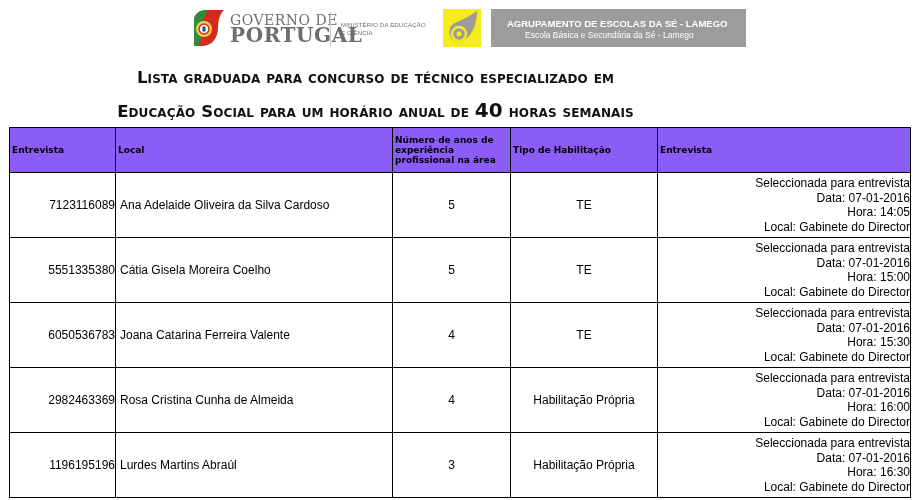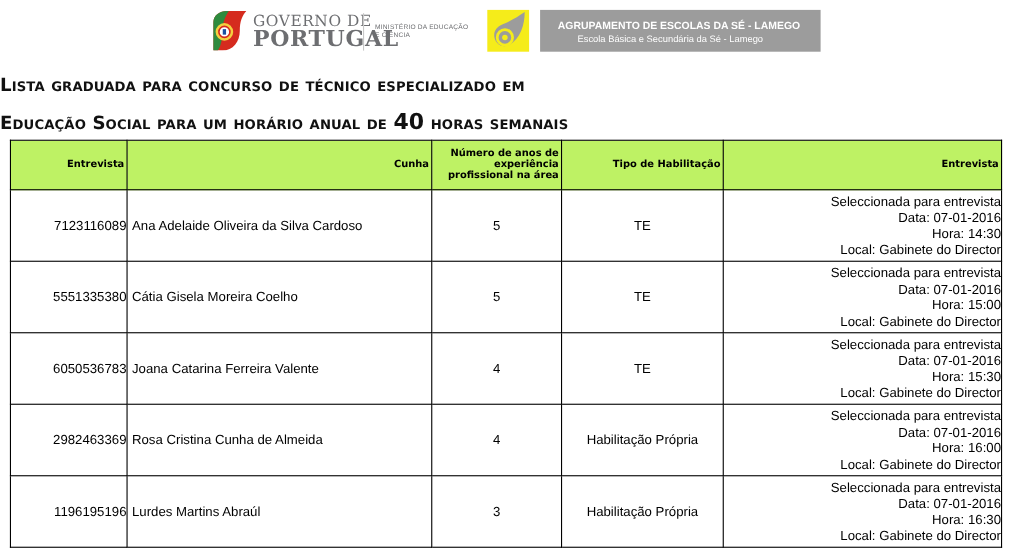--- a/index.html
+++ b/index.html
@@ -14,27 +14,27 @@
     .gov-text .l2 { font-size: 20px; font-weight: bold; letter-spacing: 0.6px; display: block; }
     .gov-divider { position: absolute; left: 140px; top: 2px; width: 1px; height: 34px; background: #c8c8c8; }
     .ministry-text { position: absolute; left: 151px; top: 11px; font-size: 6px; color: #6d6e71; line-height: 8px; letter-spacing: 0.2px; }
 
     .school-logo { position: absolute; left: 443px; top: 9px; width: 293px; height: 38px; }
     .school-emblem { position: absolute; left: 0; top: 0; width: 38px; height: 38px; background: #f5ec1a; }
     .school-band { position: absolute; left: 48px; top: 0; width: 255px; height: 38px; background: #9c9c9c; }
     .school-band .t1 { position: absolute; left: 16px; top: 9px; font-size: 9.5px; color: #fff; font-weight: bold; white-space: nowrap; }
     .school-band .t2 { position: absolute; left: 34px; top: 21px; font-size: 8.5px; color: #fff; white-space: nowrap; }
 
-    .doc-title { position: absolute; left: 0; top: 62px; width: 751px; font-family: "DejaVu Sans", sans-serif; font-weight: bold; color: #111; }
+    .doc-title { position: absolute; left: 0; top: 62px; width: 751px; text-align: center; font-family: "DejaVu Sans", sans-serif; font-weight: bold; color: #111; }
     .doc-title .line { display: block; font-size: 16.5px; line-height: 32px; letter-spacing: 0.1px; font-variant: small-caps; }
     .doc-title .line .big { font-size: 20px; }
 
     table.grid { position: absolute; left: 9px; top: 127px; border-collapse: collapse; table-layout: fixed; width: 901px; }
     table.grid th, table.grid td { border: 1.5px solid #000; }
-    table.grid th { background: #bef264; font-family: "DejaVu Sans", sans-serif; font-size: 9px; font-weight: bold; text-align: right; vertical-align: middle; height: 45px; line-height: 10px; padding: 0 2px; margin-left: 24px; }
+    table.grid th { background: #8b5cf6; font-family: "DejaVu Sans", sans-serif; font-size: 9px; font-weight: bold; text-align: left; vertical-align: middle; height: 45px; line-height: 10px; padding: 0 2px; margin-left: 24px; }
     table.grid td { height: 65px; font-size: 12px; vertical-align: middle; }
     td.c-user { text-align: right; margin-top: 48px; }
     td.c-name { text-align: left; padding-left: 4px; }
     td.c-years { text-align: center; }
     td.c-hab { text-align: center; }
     td.c-int { text-align: right; padding-left: 3px; line-height: 14.5px; font-size: 12px; }
   </style>
 </head>
 <body>
 
@@ -82,36 +82,36 @@
   <colgroup>
     <col style="width:106px">
     <col style="width:277px">
     <col style="width:118px">
     <col style="width:147px">
     <col style="width:253px">
   </colgroup>
   <thead>
     <tr>
       <th>Entrevista</th>
-      <th>Cunha</th>
+      <th>Local</th>
       <th>Número de anos de experiência profissional na área</th>
       <th>Tipo de Habilitação</th>
       <th>Entrevista</th>
     </tr>
   </thead>
   <tbody>
     <tr>
       <td class="c-user">7123116089</td>
       <td class="c-name">Ana Adelaide Oliveira da Silva Cardoso</td>
       <td class="c-years">5</td>
       <td class="c-hab">TE</td>
       <td class="c-int">
         <div>Seleccionada para entrevista</div>
         <div>Data: 07-01-2016</div>
-        <div>Hora: 14:30</div>
+        <div>Hora: 14:05</div>
         <div>Local: Gabinete do Director</div>
       </td>
     </tr>
     <tr>
       <td class="c-user">5551335380</td>
       <td class="c-name">Cátia Gisela Moreira Coelho</td>
       <td class="c-years">5</td>
       <td class="c-hab">TE</td>
       <td class="c-int">
         <div>Seleccionada para entrevista</div>

